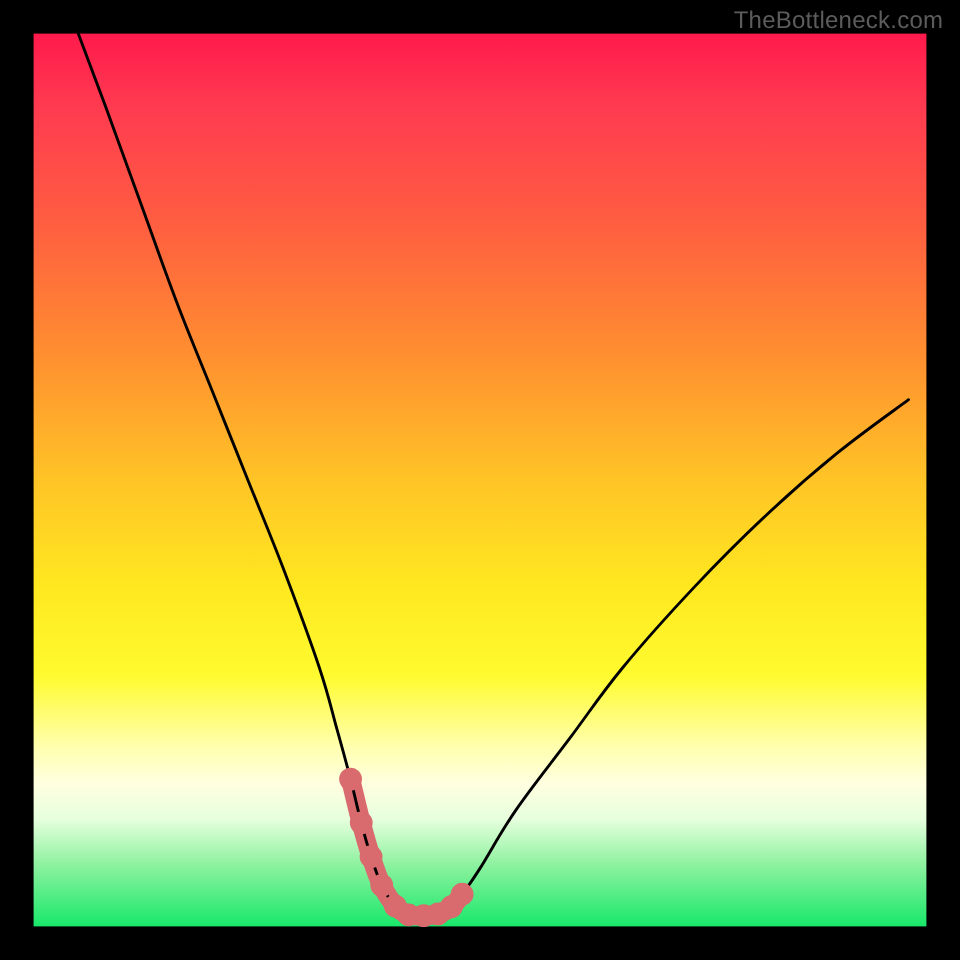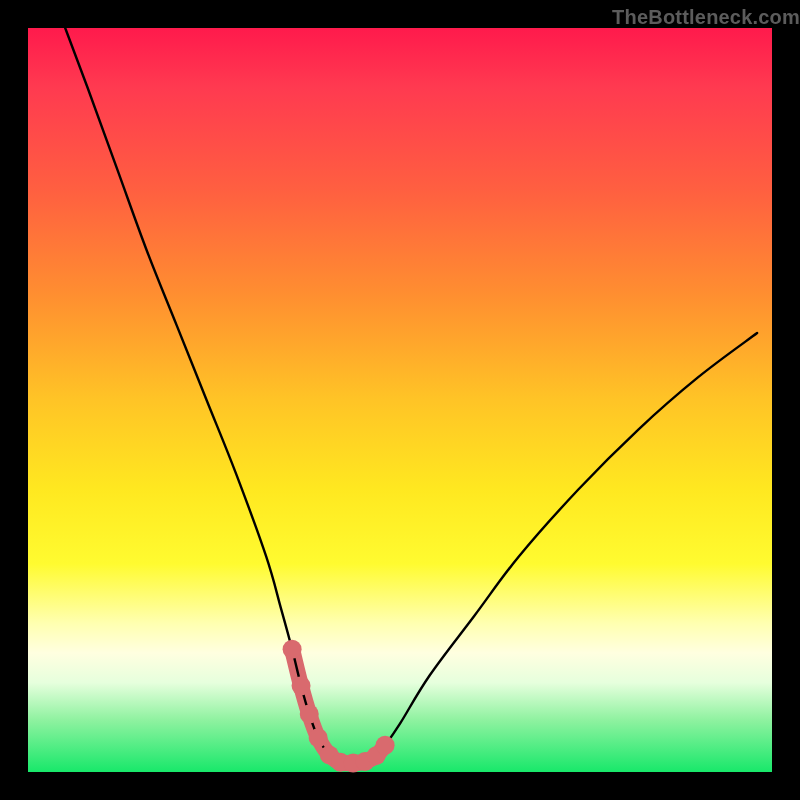--- a/index.html
+++ b/index.html
@@ -35,24 +35,24 @@
       #ffffb0 80%,
       #ffffe0 84%,
       #e6ffdd 88%,
       #8ff2a0 93%,
       #18e86a 100%
     );
   }
   .watermark {
     position: absolute;
     top: 6px;
-    right: 0;
+    right: 14px;
     color: #5c5c5c;
     font-size: 20px;
-    font-weight: 700;
+    font-weight: 400;
     letter-spacing: 0.2px;
     user-select: none;
   }
   svg.curve {
     position: absolute;
     left: 0;
     top: 0;
     width: 744px;
     height: 744px;
     overflow: visible;

